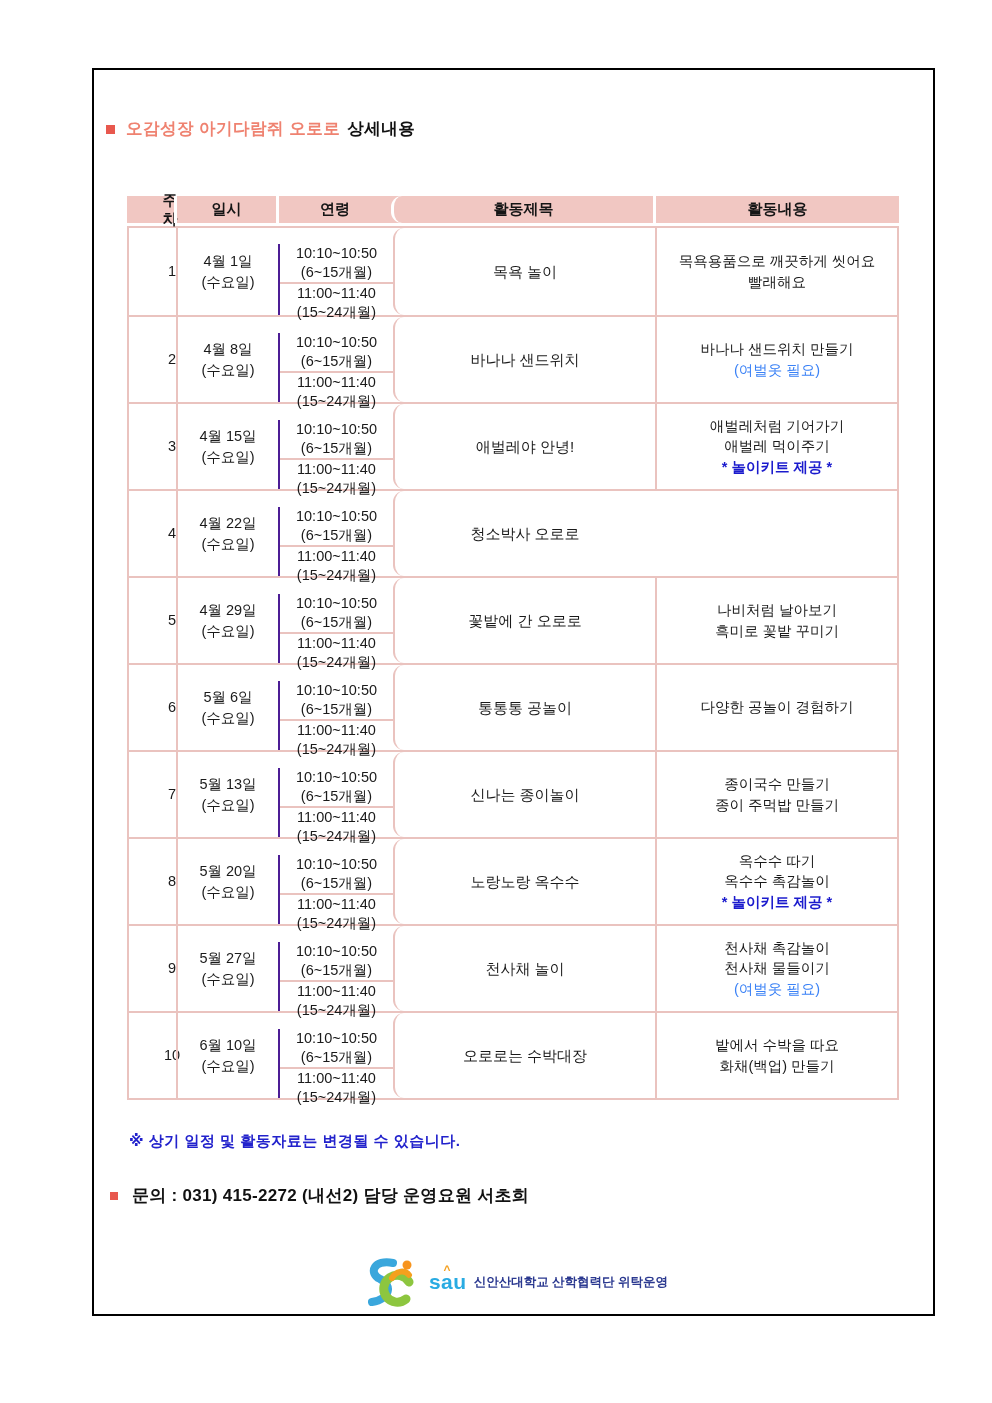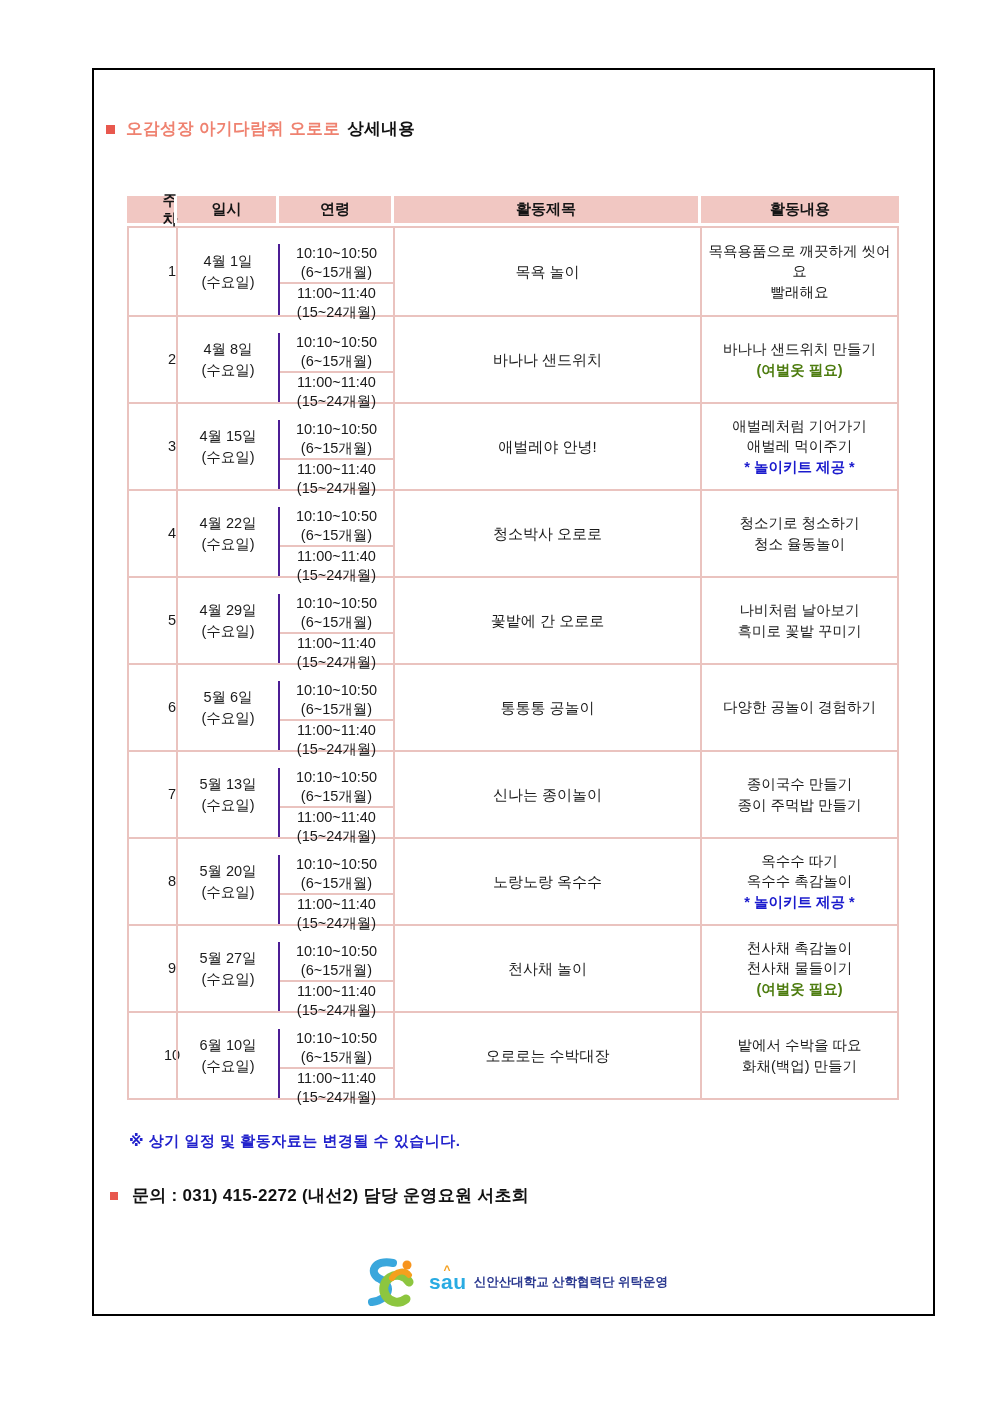--- a/index.html
+++ b/index.html
@@ -37,23 +37,23 @@
   }
   .cell + .cell, .c-age + .cell { border-left:2px solid #eac3bf; }
   .c-week { width:47px; flex:0 0 auto;padding-left:39px; }
   .c-date { width:102px; flex:0 0 auto; }
   .c-age  { width:115px; flex:0 0 auto; box-sizing:border-box; display:flex; flex-direction:column; border-left:2px solid #4c1d95;margin-top:16px; }
   .age-slot {
     flex:1 1 0; display:flex; flex-direction:column; align-items:center; justify-content:center;
     font-size:14.5px; line-height:1.3; text-align:center;
   }
   .age-slot + .age-slot { border-top:2px solid #eac3bf; }
-  .c-title { width:307px; flex:0 0 auto; font-size:15px; }
+  .c-title { width:262px; flex:0 0 auto; font-size:15px;border-radius:11px; }
   .c-content { flex:1 1 auto; }
-  .em-red  { color:#4d7c0f; font-weight:bold; }
+  .em-red  { color:#3b82f6; font-weight:normal; }
   .em-blue { color:#1a1acd; font-weight:bold; }
   
   .note {
     position:absolute; left:35px; top:1062px; color:#2222cc;
     font-weight:bold; font-size:15px; letter-spacing:0.5px;
   }
   .contact {
     position:absolute; left:16px; top:1114px; display:flex; align-items:center;
     font-size:17px; font-weight:bold; color:#111; letter-spacing:0.3px;
   }
@@ -178,24 +178,20 @@
       <div class="age-slot">
         <div>10:10~10:50</div>
         <div>(6~15개월)</div>
       </div>
       <div class="age-slot">
         <div>11:00~11:40</div>
         <div>(15~24개월)</div>
       </div>
     </div>
     <div class="cell c-title">청소박사 오로로</div>
-    <div class="cell c-content">
-            <div>청소기로 청소하기</div>
-            <div>청소 율동놀이</div>
-          </div>
   </div>
 
   <div class="trow">
     <div class="cell c-week">5</div>
     <div class="cell c-date">
       <div class="date-line">4월 29일</div>
       <div class="date-line">(수요일)</div>
     </div>
     <div class="c-age">
       <div class="age-slot">

